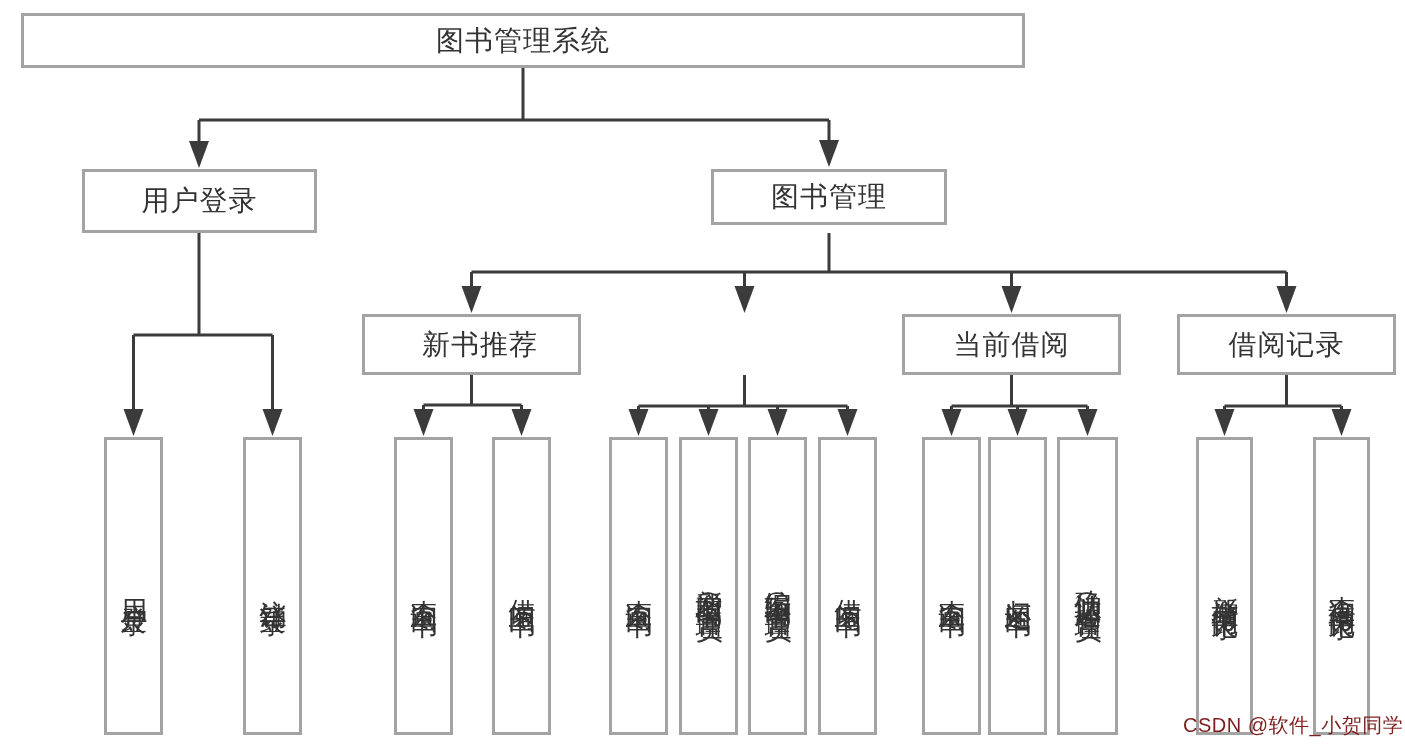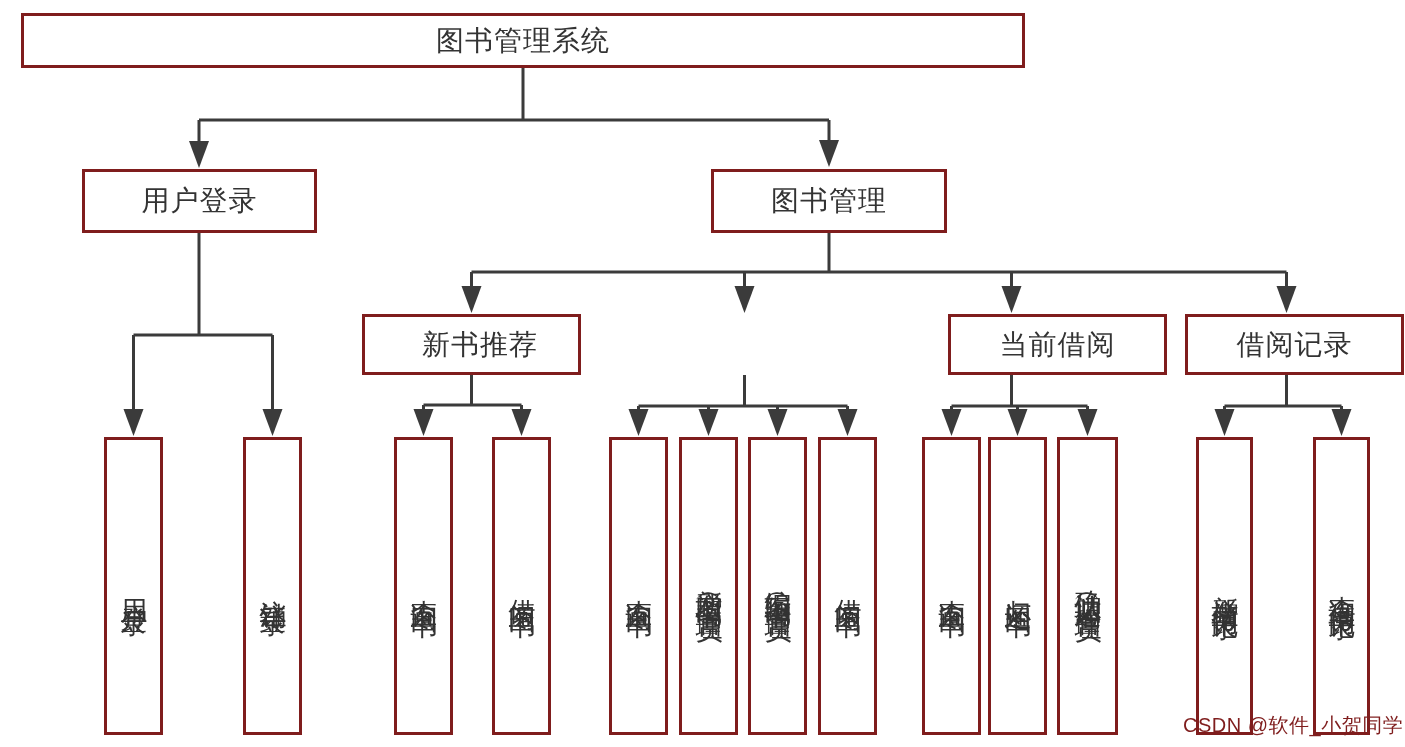--- a/index.html
+++ b/index.html
@@ -13,21 +13,21 @@
   }
   #connectors {
     position: absolute;
     left: 0; top: 0;
     width: 1405px; height: 747px;
     z-index: 1;
   }
   .node {
     position: absolute;
     box-sizing: border-box;
-    border: 3px solid #7f1d1d;
+    border: 3px solid #a3a3a3;
     background: #ffffff;
     display: flex;
     align-items: center;
     justify-content: center;
     color: #333333;
     font-size: 28px;
     letter-spacing: 1px;
     z-index: 2;
     line-height: 1;
   }
@@ -35,27 +35,27 @@
     writing-mode: vertical-rl;
     text-orientation: mixed;
     letter-spacing: 4px;
     font-size: 27px;
     line-height: 1;
   }
   
   .n-root  { left: 21px;   top: 13px;  width: 1004px; height: 55px; }
   
   .n-login { left: 82px;   top: 169px; width: 235px;  height: 64px; }
-  .n-mgmt  { left: 711px;  top: 169px; width: 236px;  height: 64px; }
+  .n-mgmt  { left: 711px;  top: 169px; width: 236px;  height: 56px; }
   
   .n-l3    { top: 314px; width: 219px; height: 61px; }
   .n-newbook { left: 362px; padding-left: 17px; }
   .n-borrow  { left: 635px; }
-  .n-current { left: 948px; }
-  .n-records { left: 1177px; margin-left: 8px; }
+  .n-current { left: 902px; }
+  .n-records { left: 1177px; }
   
   .n-leaf { top: 437px; width: 59px; height: 298px; }
   .x-a1 { left: 104px; }
   .x-a2 { left: 243px; }
   .x-b1 { left: 394px; }
   .x-b2 { left: 492px; }
   .x-c1 { left: 609px; }
   .x-c2 { left: 679px; }
   .x-c3 { left: 748px; }
   .x-c4 { left: 818px; }

